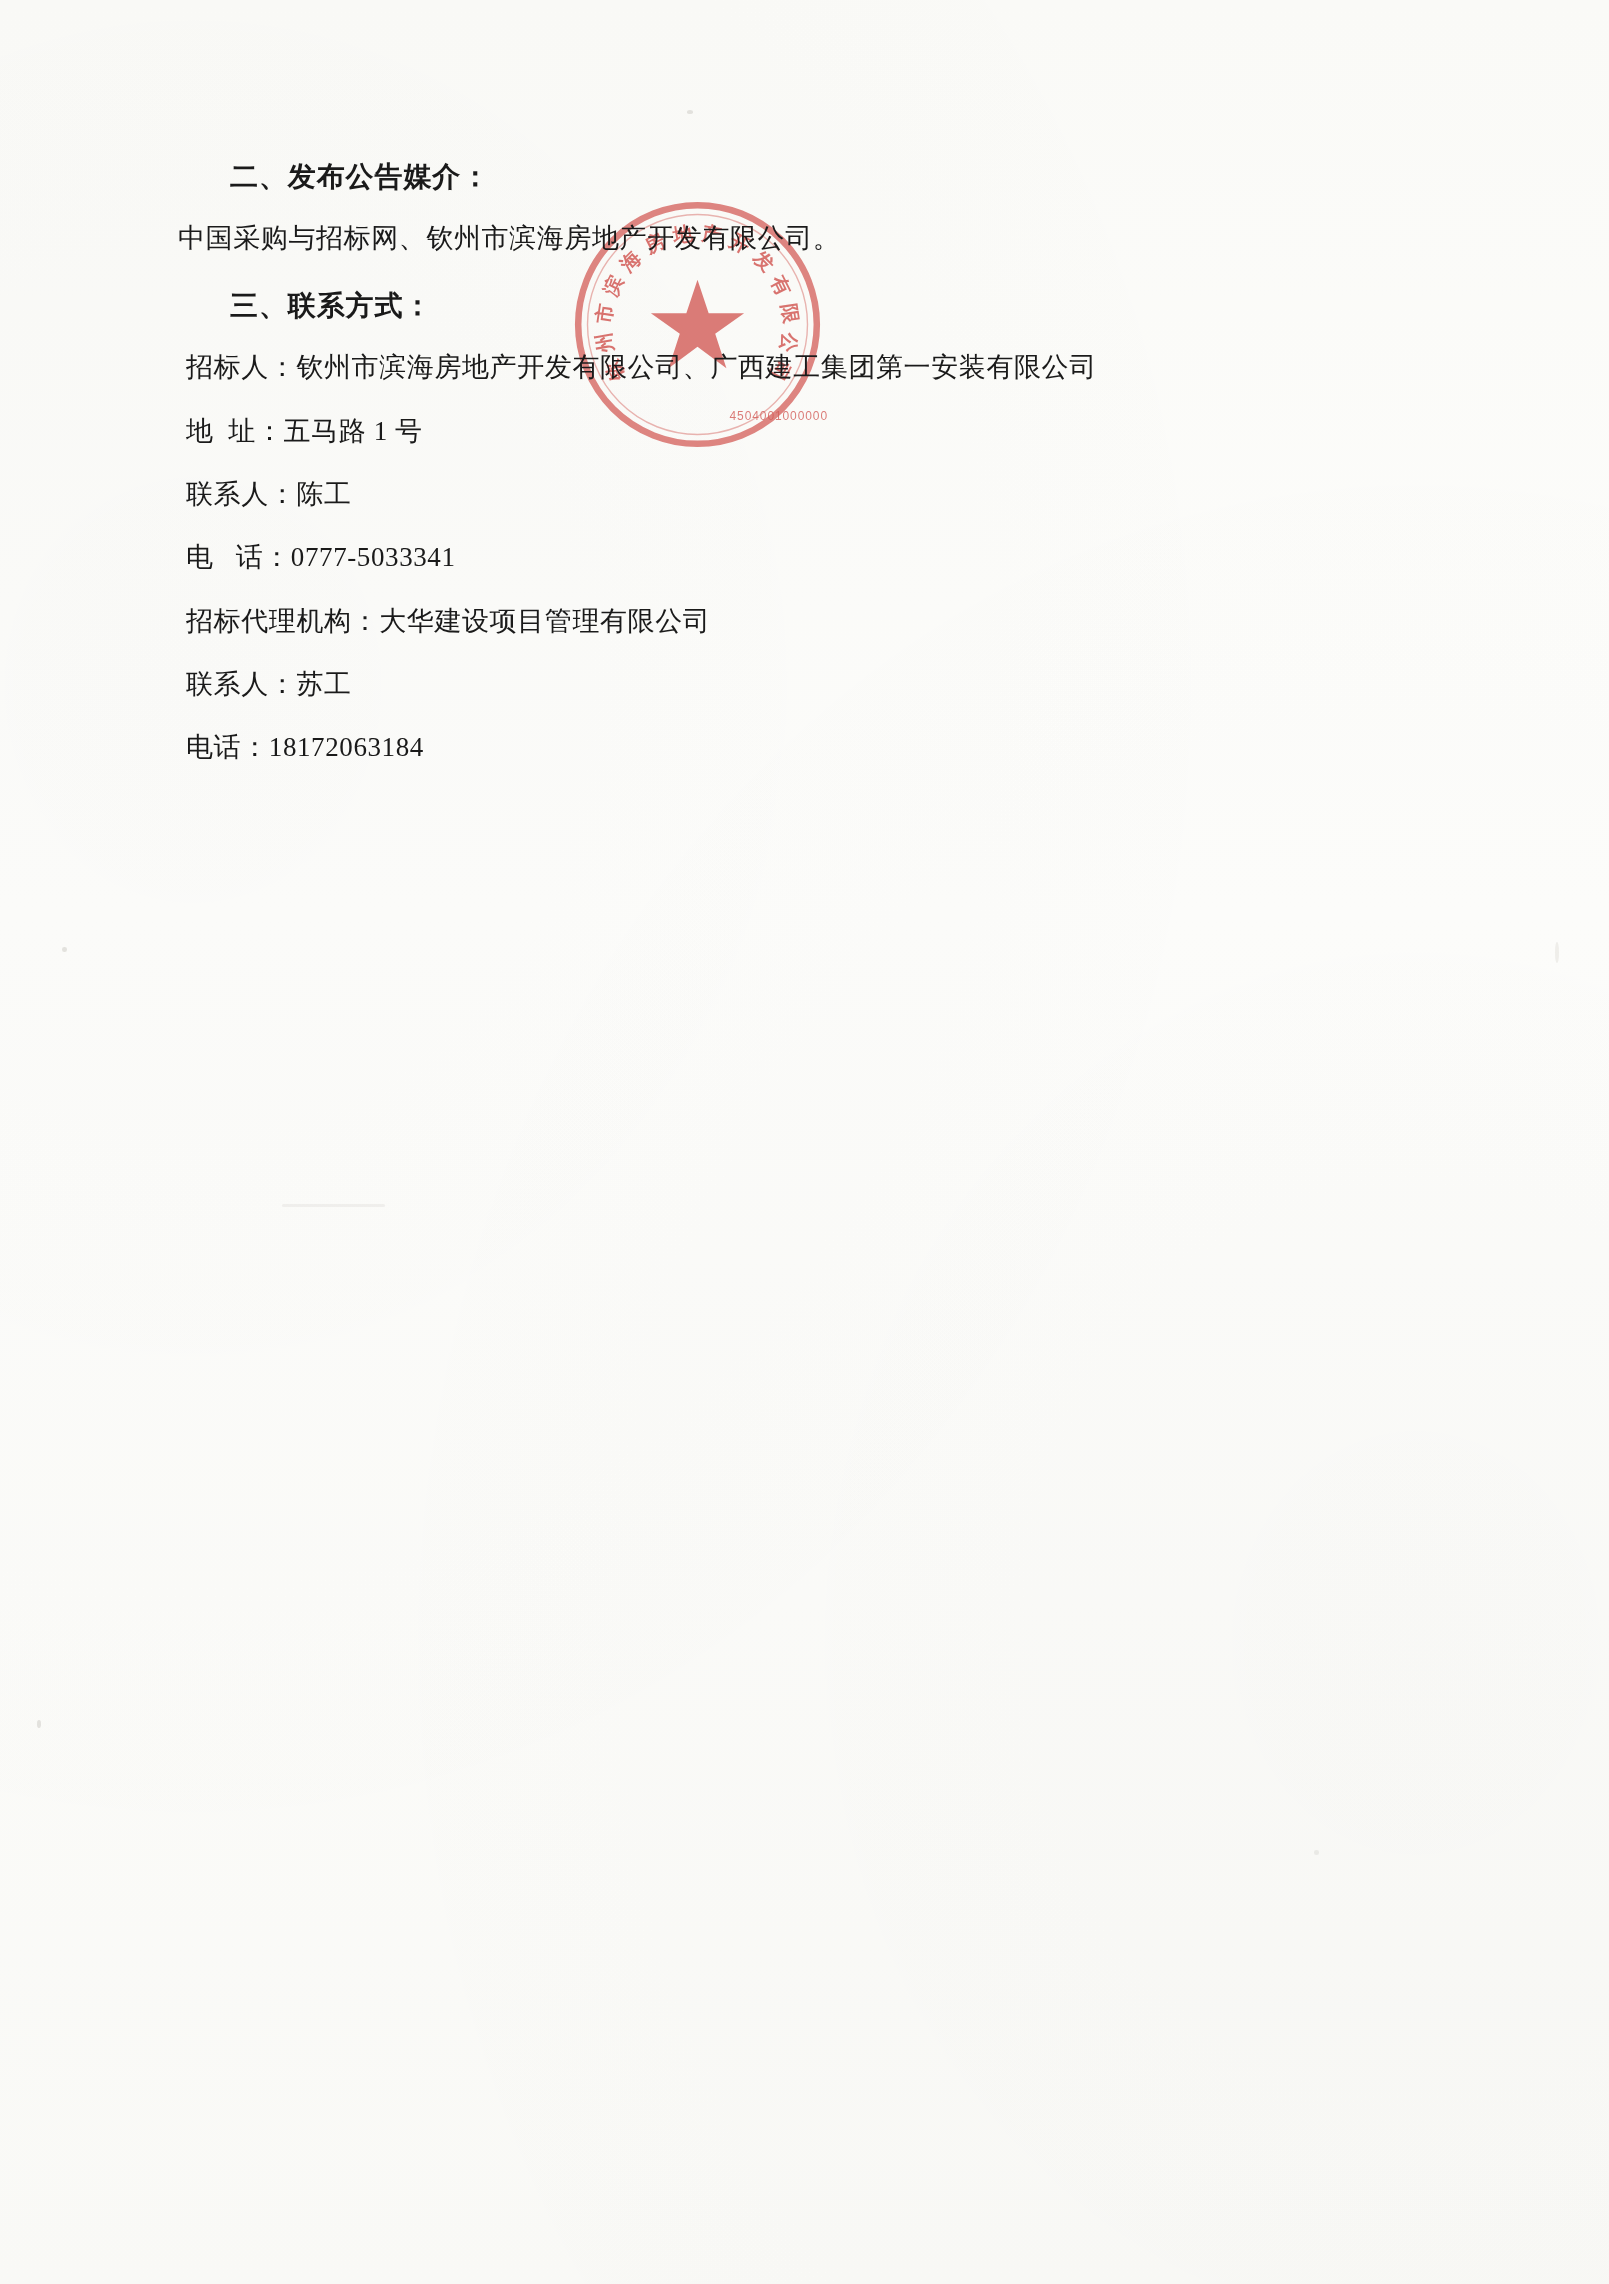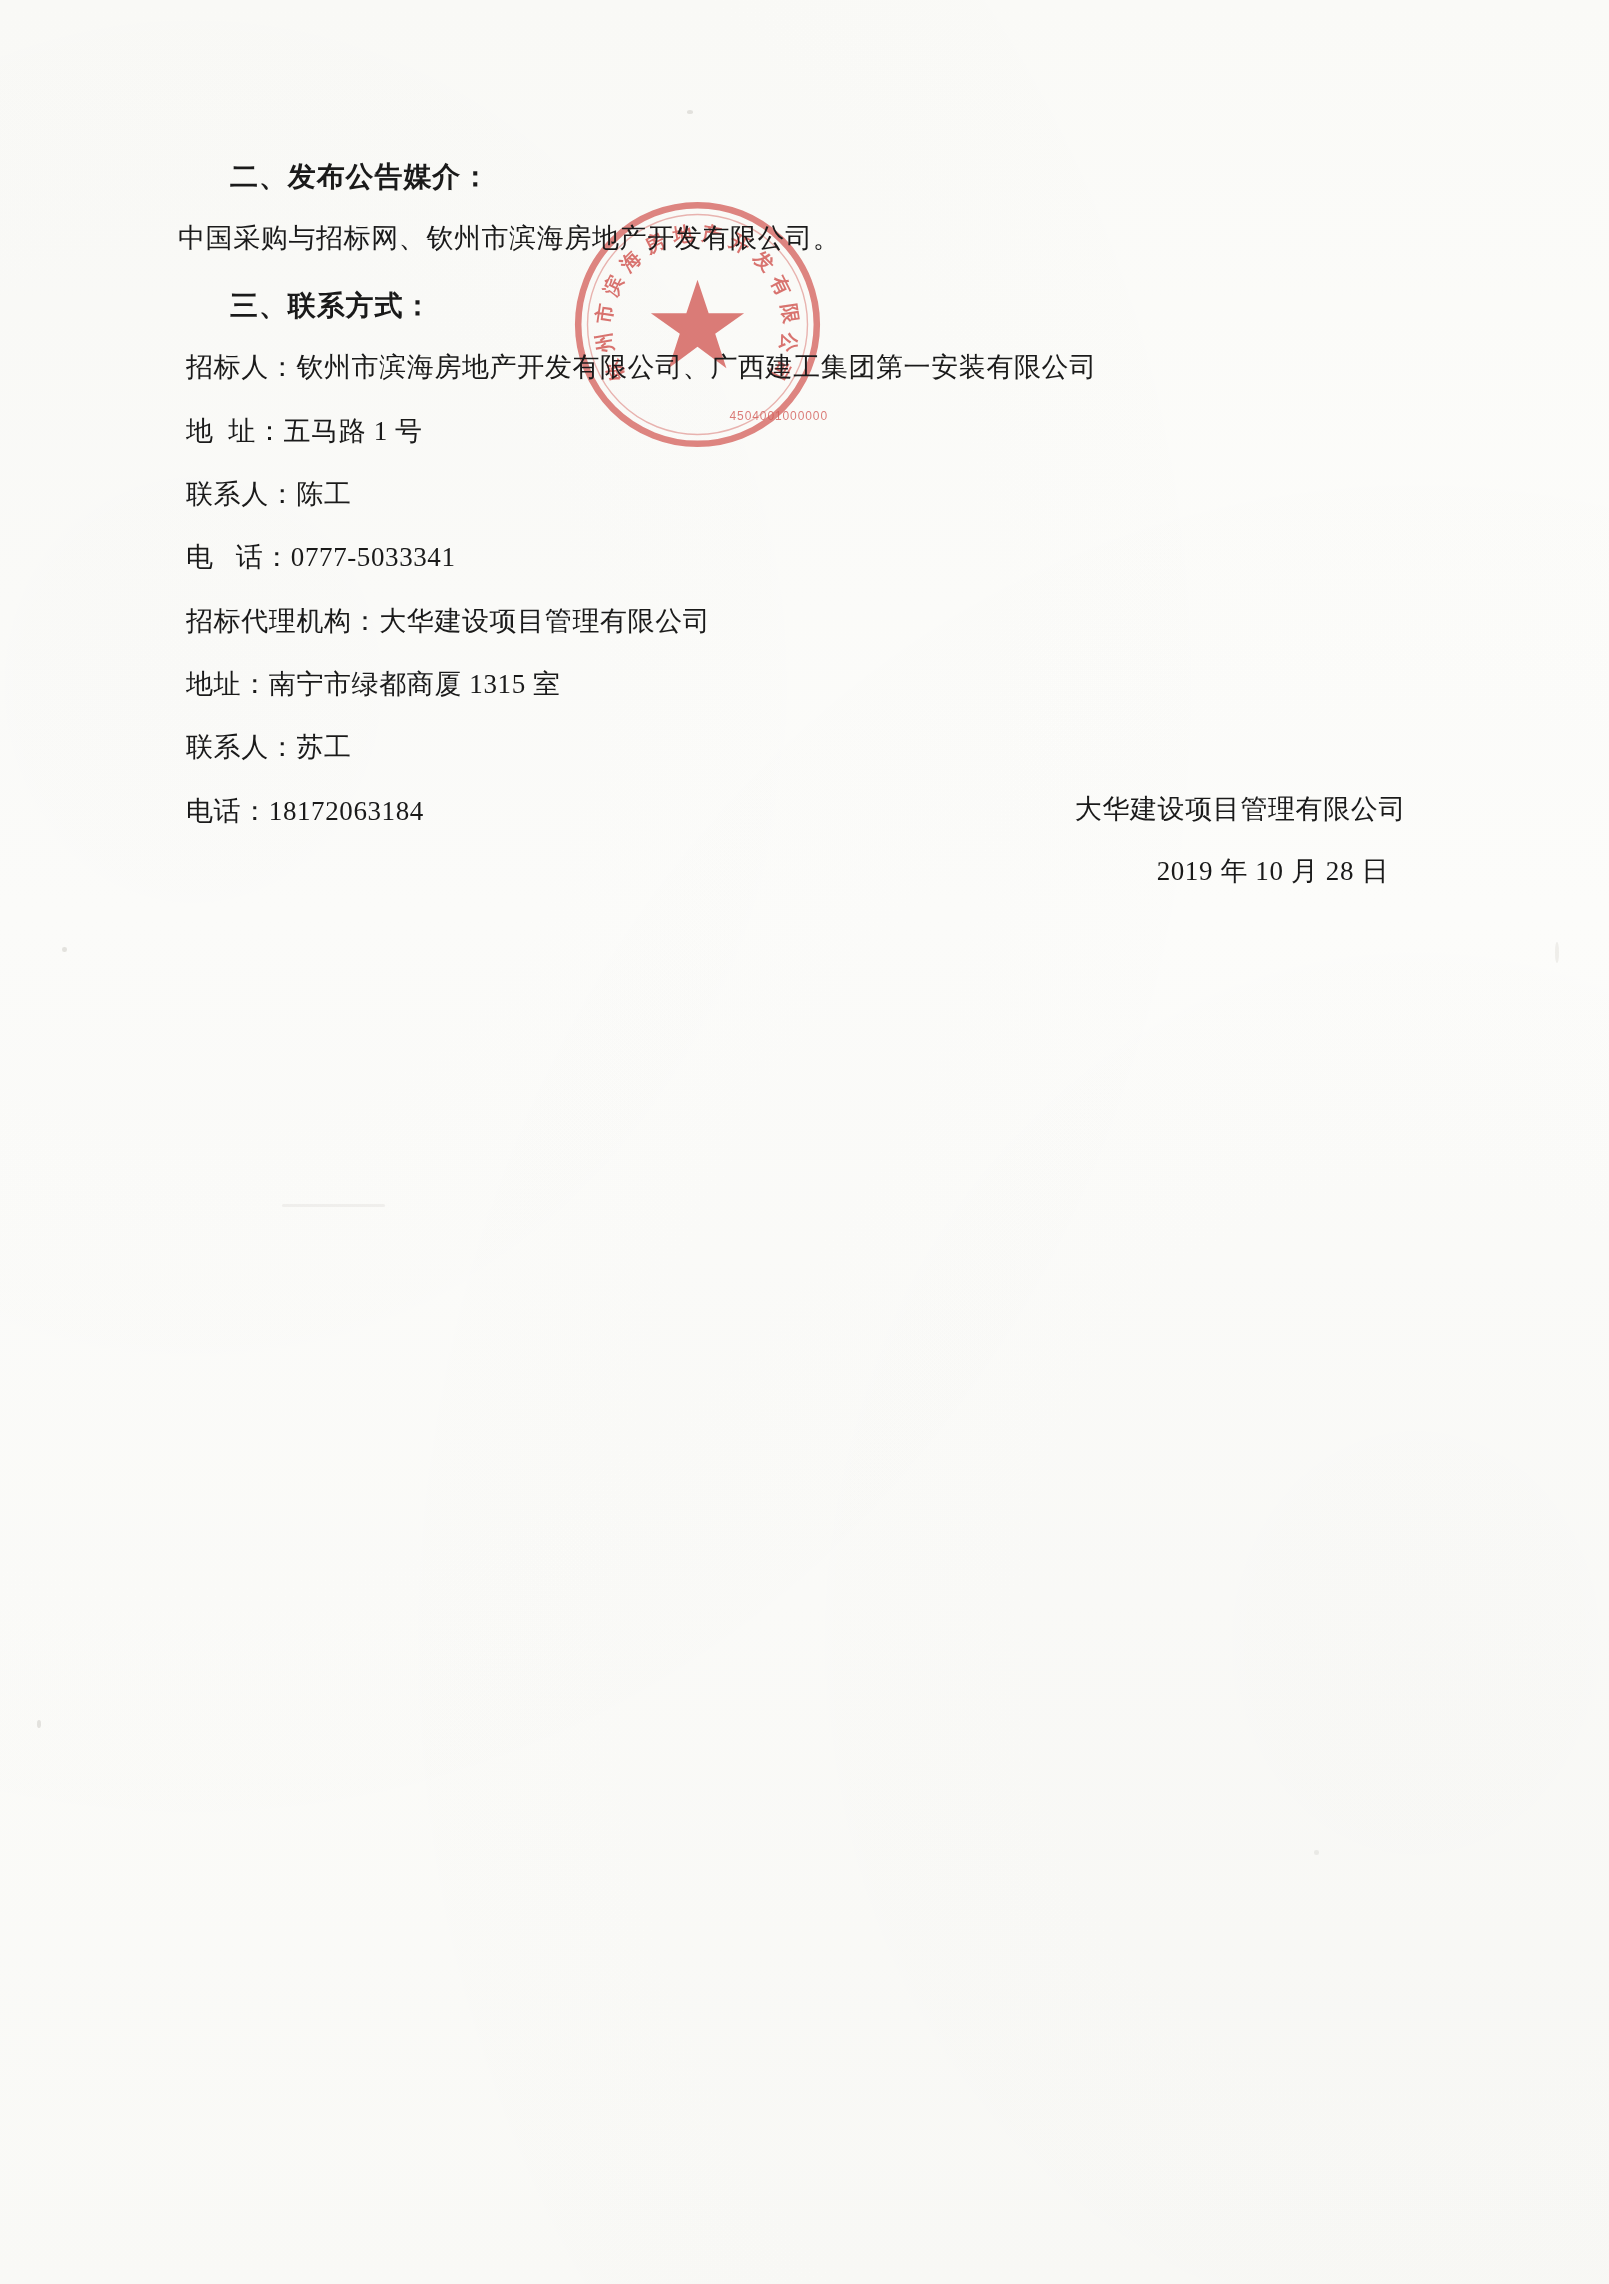--- a/index.html
+++ b/index.html
@@ -165,23 +165,18 @@
 
     <p class="para">中国采购与招标网、钦州市滨海房地产开发有限公司。</p>
 
     <h2 class="heading2">三、联系方式：</h2>
 
     <p class="line">招标人：钦州市滨海房地产开发有限公司、广西建工集团第一安装有限公司</p>
     <p class="line">地  址：五马路 1 号</p>
     <p class="line">联系人：陈工</p>
     <p class="line">电   话：0777-5033341</p>
     <p class="line">招标代理机构：大华建设项目管理有限公司</p>
-    <p class="line">地址：南宁市绿都商厦 1315 室</p>
     <p class="line">联系人：苏工</p>
     <p class="line">电话：18172063184</p>
   </div>
 
-  <div class="sign-block">
-    <p class="sign-company">大华建设项目管理有限公司</p>
-    <p class="sign-date">2019 年 10 月 28 日</p>
-  </div>
 </div>
 
 
 </body></html>

